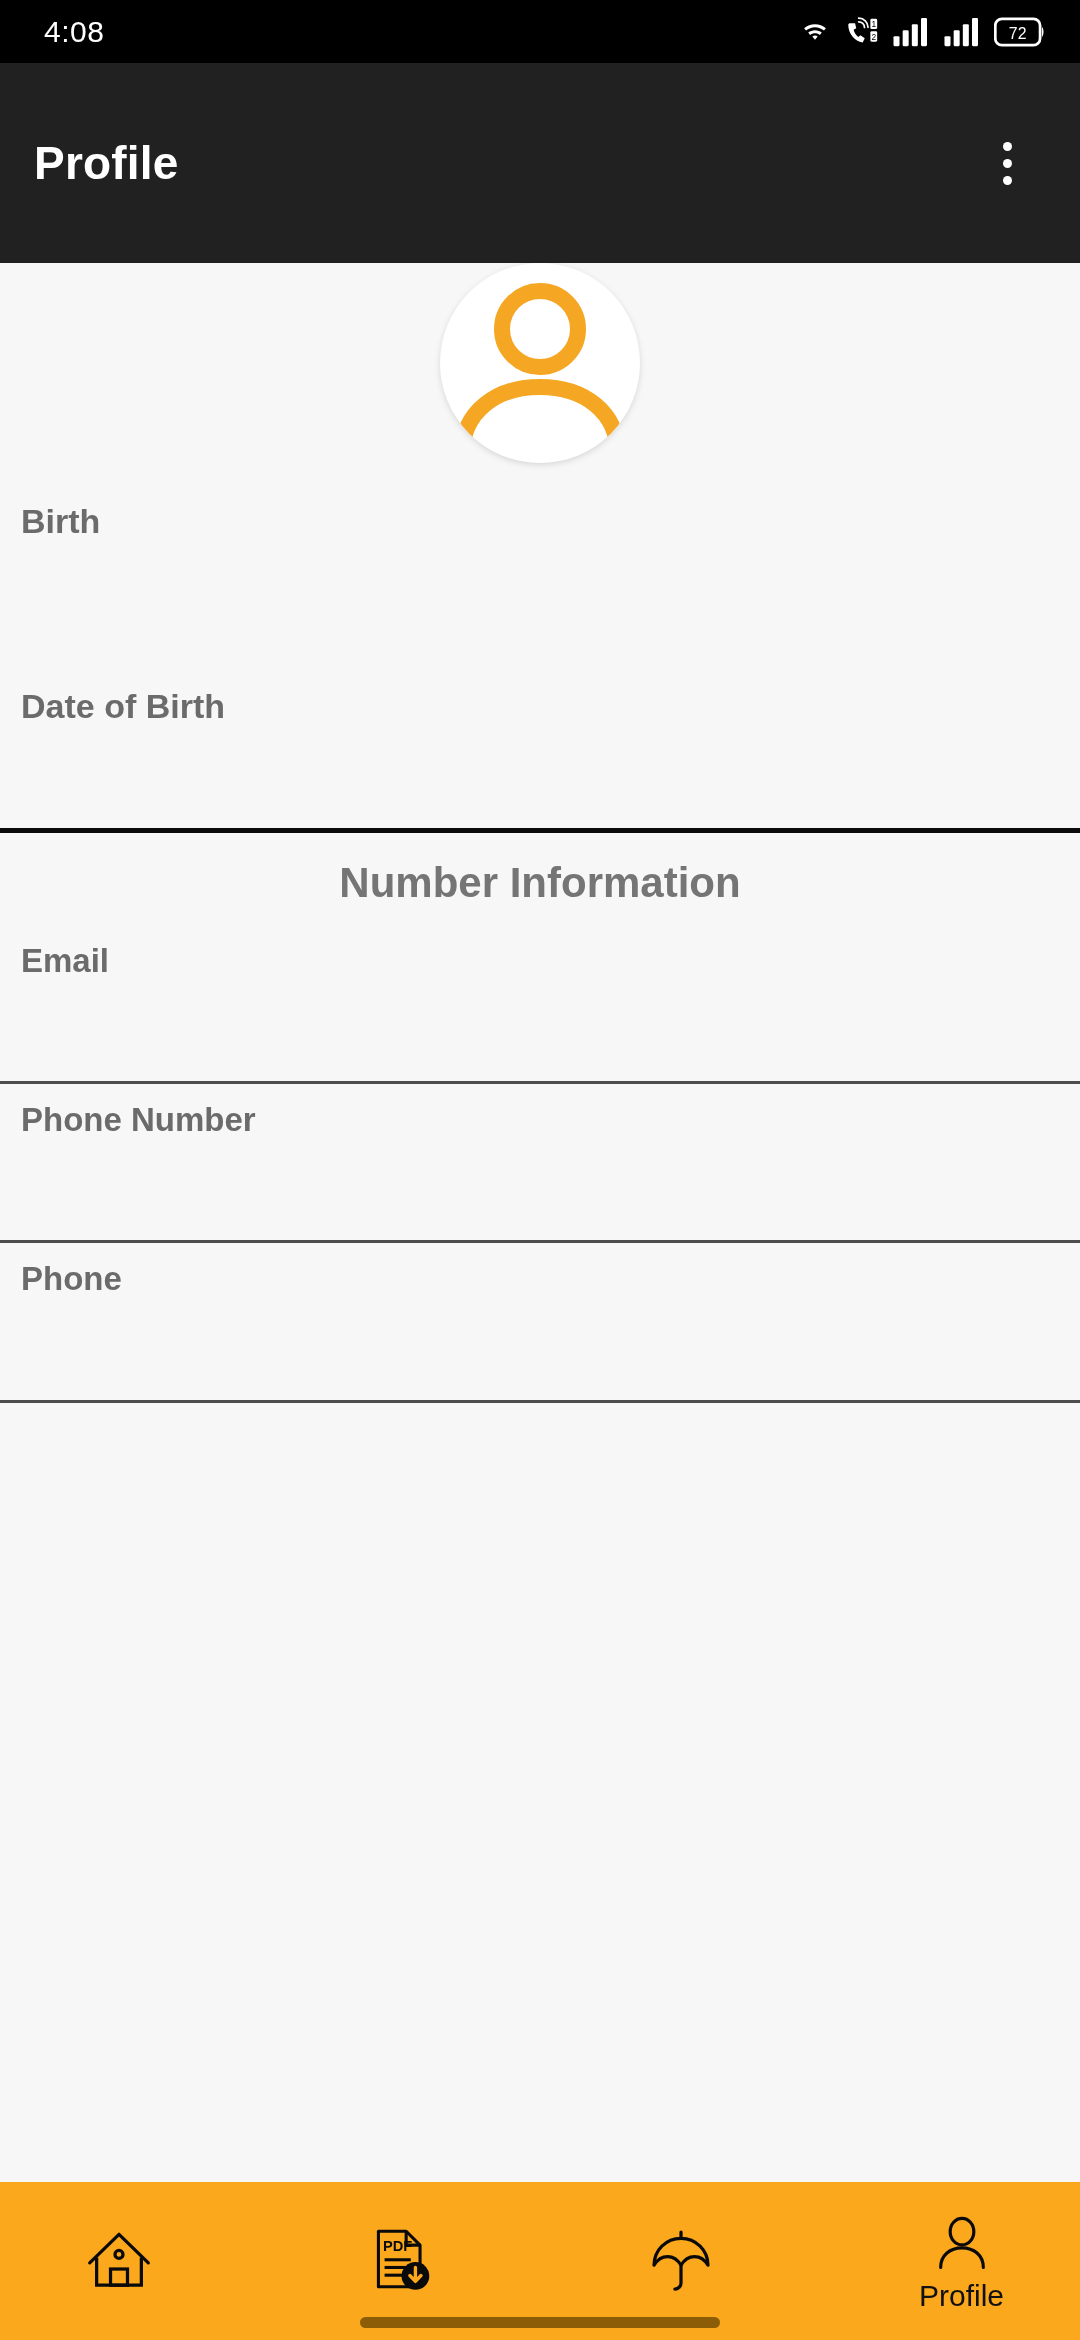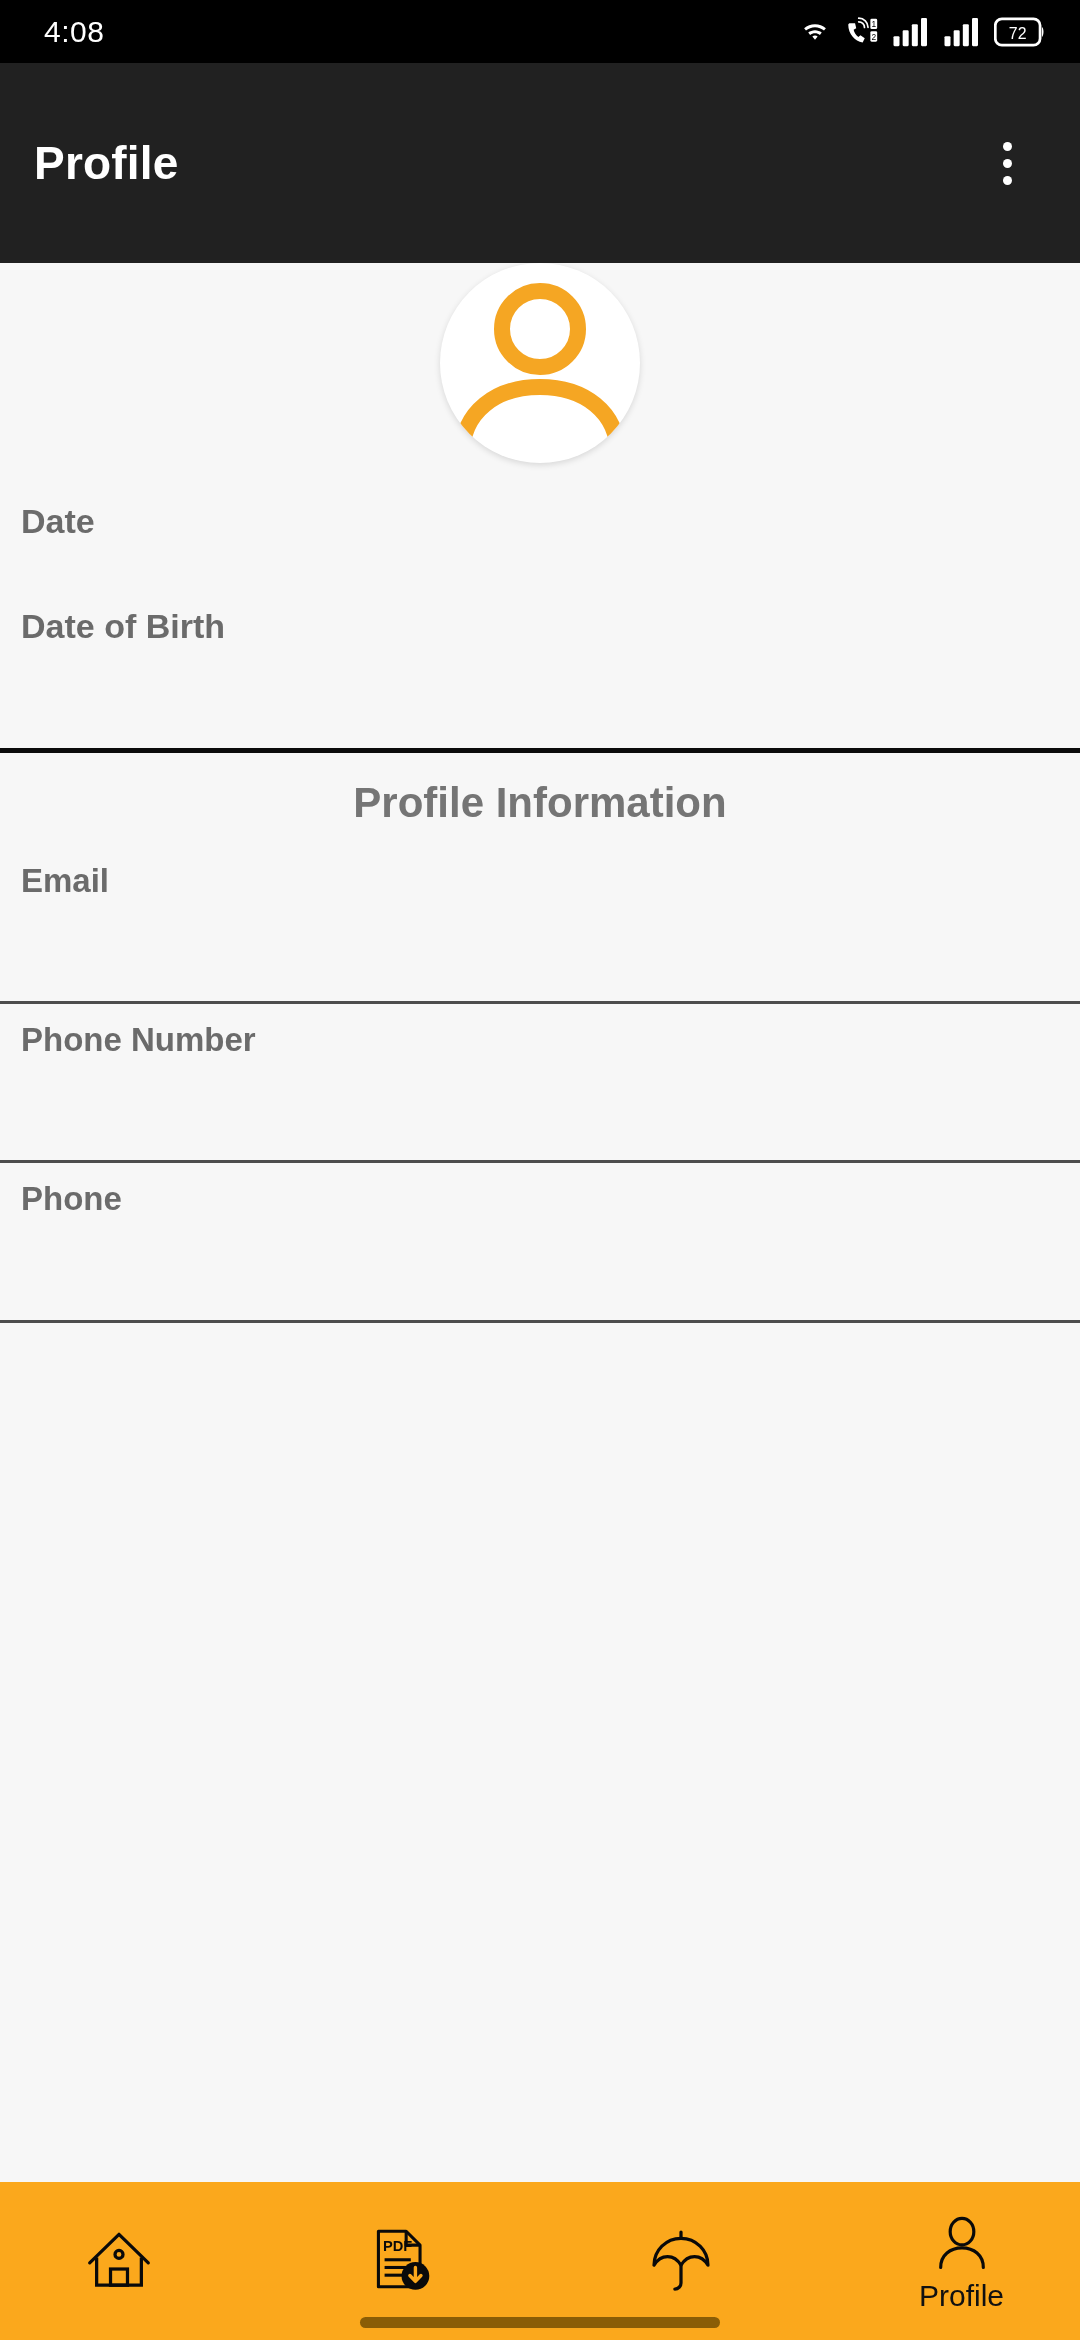--- a/index.html
+++ b/index.html
@@ -54,21 +54,21 @@
   .field-label {
     font-size:34px; font-weight:700; color:#6b6b6b; line-height:1.1;
   }
   .field-value {
     font-size:32px; color:#c9c9c9; min-height:34px; margin-top:22px; line-height:1.2;
     opacity:.30;
   }
 
   .name-field { margin-top:0; }
   .name-field .field-value { height:46px; }
-  .dob-field { }
+  .dob-field { margin-top:80px; }
   .dob-field .field-value { height:46px; }
 
   .rule-thick { height:5px; background:#0b0b0b; margin-top:34px; }
 
   .section-title {
     text-align:center; font-size:42px; font-weight:700; color:#757575;
     padding:26px 0 18px;
   }
 
   .info-list { }
@@ -171,32 +171,32 @@
       <div class="avatar">
         <svg width="200" height="200" viewBox="0 0 100 100">
           <circle cx="50" cy="33" r="19" fill="none" stroke="#F5A623" stroke-width="8"></circle>
           <path d="M11 96c0-22 17.5-34 39-34s39 12 39 34" fill="none" stroke="#F5A623" stroke-width="8" stroke-linecap="round"></path>
         </svg>
       </div>
     </div>
 
     <div class="top-fields">
       <div class="field name-field">
-        <div class="field-label">Date</div>
+        <div class="field-label">Birth</div>
         <div class="field-value"></div>
       </div>
       <div class="field dob-field">
         <div class="field-label">Date of Birth</div>
         <div class="field-value"></div>
       </div>
     </div>
 
     <div class="rule-thick"></div>
 
-    <div class="section-title">Profile Information</div>
+    <div class="section-title">Number Information</div>
 
     <div class="info-list">
 
       <div class="info-row">
         <div class="field-label">Email</div>
         <div class="field-value"></div>
       </div>
       <div class="rule-thin"></div>
 
       <div class="info-row">

